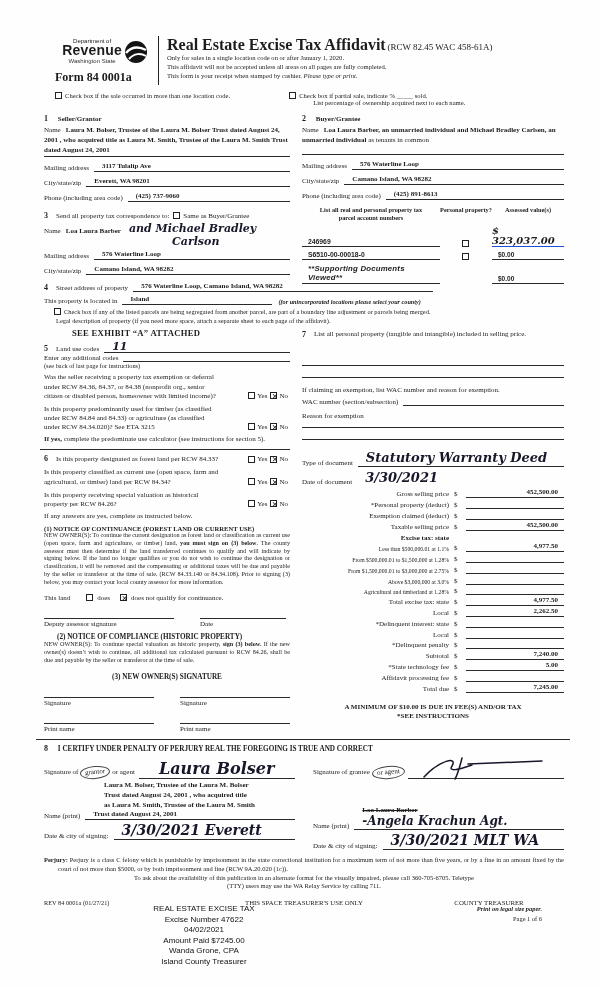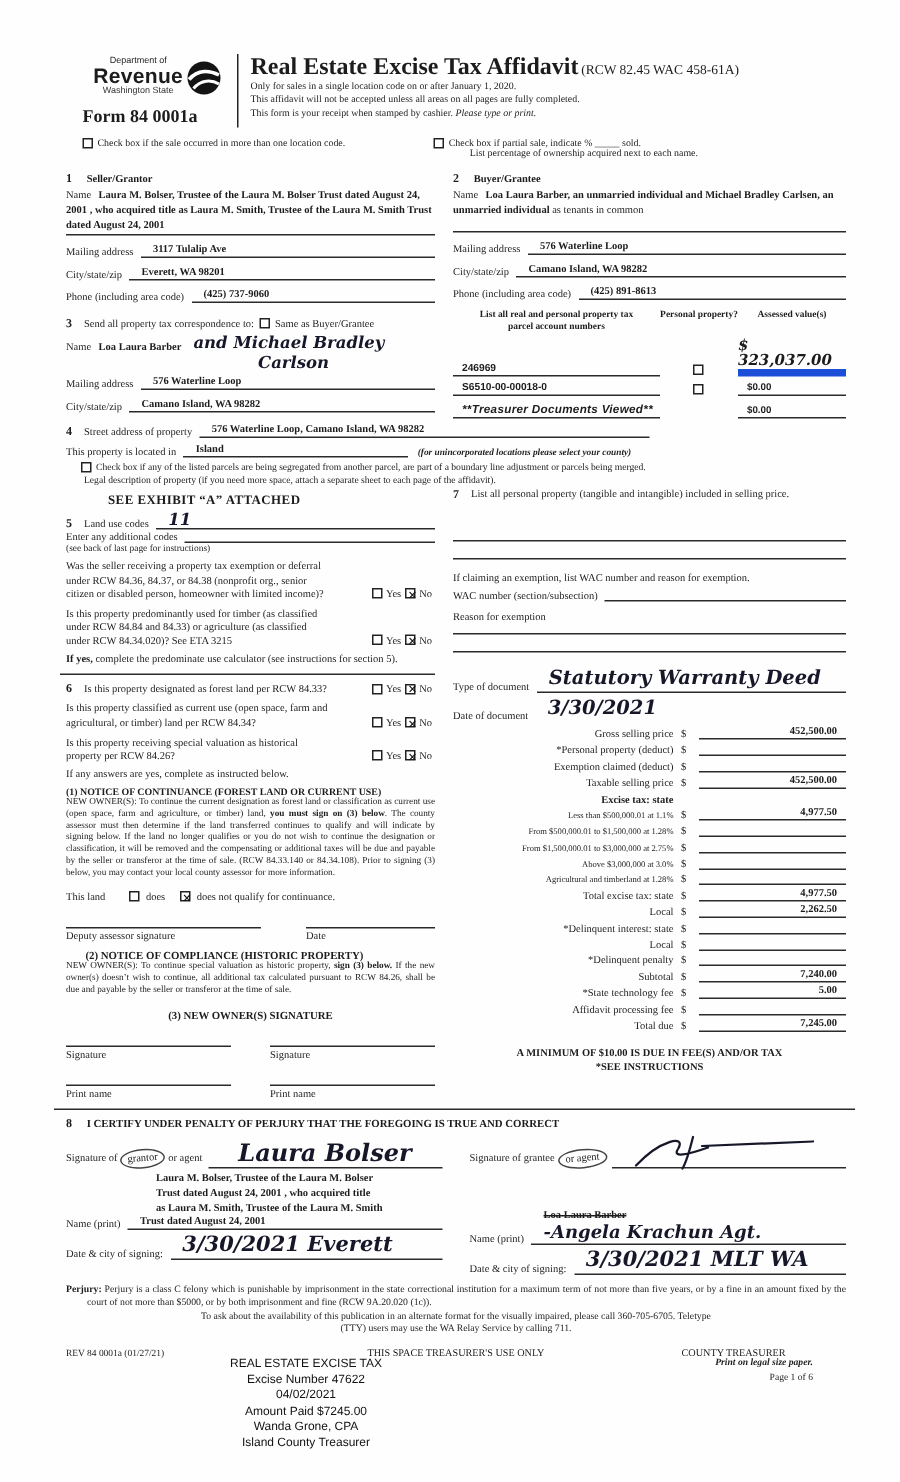--- a/index.html
+++ b/index.html
@@ -52,38 +52,38 @@
   
   .ptable { margin-top:6px; font-size:6.3px; }
   .phead { display:flex; text-align:center; line-height:1.25; }
   .ph1 { width:138px; padding:0 10px; }
   .ph2 { width:52px; }
   .ph3 { flex:1; }
   .prow { display:flex; align-items:flex-end; margin-top:4px; }
   .pparcel { width:138px; border-bottom:1px solid #2a2a2a; font-family:"Liberation Sans", sans-serif; font-weight:700; font-size:6.8px; padding:0 0 1px 6px; }
   .pcb { width:52px; text-align:center; }
   .pval { flex:1; border-bottom:1px solid #2a2a2a; font-weight:700; padding:0 0 1px 6px; font-family:"Liberation Sans", sans-serif; font-size:6.5px; }
-  .prow.handval .pval { font-family:"DejaVu Serif", serif; font-style:italic; font-size:10px; border-bottom:5px solid #1d4ed8; padding:0; line-height:1; }
+  .prow.handval .pval { font-family:"DejaVu Serif", serif; font-style:italic; font-size:10px; border-bottom:1px solid #1d4ed8; padding:0; line-height:1; }
   .prow.supporting .pparcel { font-style:italic; font-size:7.8px; letter-spacing:0.2px; }
   .prow.supporting .pcb .cb { visibility:hidden; }
   
   .wide { width:516px; }
   .seg-line { margin-top:3px; font-size:6.4px; display:flex; align-items:flex-start; }
   .exhibit { font-size:8.6px; font-weight:700; margin:4px 0 2px 28px; letter-spacing:0.3px; }
   
   .qrow { display:flex; align-items:flex-end; margin-top:4px; }
   .qtext { width:178px; flex:none; line-height:1.3; }
   .yn { flex:1; display:flex; align-items:center; justify-content:flex-end; white-space:nowrap; padding-bottom:1px; }
   .yn span { margin-right:2px; }
   
   .ntitle { font-weight:700; font-size:6.6px; margin-top:5px; }
   .npara { font-size:6.15px; line-height:1.28; text-align:justify; }
   .thisland { display:flex; align-items:center; margin-top:7px; }
   .thisland > span { margin-right:4px; }
-  .sigpair { display:flex; margin-top:16px;justify-content:space-between; }
+  .sigpair { display:flex; margin-top:16px; }
   .sigcell { width:118px; border-top:1px solid #2a2a2a; margin-right:26px; padding-top:1px; }
   .newowner { text-align:center; font-weight:700; font-size:7.2px; margin-top:8px; }
   
   .blank-line { border-bottom:1px solid #2a2a2a; height:12px; }
   .trow { display:flex; align-items:flex-end; height:10.8px; }
   .tlabel { width:152px; text-align:right; padding-right:5px; flex:none;font-family:Liberation Serif, serif; }
   .tlabel.small { font-size:5.7px; }
   .dollar { width:12px; flex:none; }
   .tval { flex:1; border-bottom:1px solid #2a2a2a; text-align:right; font-weight:700; padding:0 6px 1px 0; }
   .minimum { text-align:center; font-weight:700; font-size:7px; margin-top:10px; line-height:1.4; }
@@ -366,21 +366,21 @@
             <span class="pparcel">246969</span>
             <span class="pcb"><span class="cb"></span></span>
             <span class="pval">$ 323,037.00</span>
           </div>
             <div class="prow">
             <span class="pparcel">S6510-00-00018-0</span>
             <span class="pcb"><span class="cb"></span></span>
             <span class="pval">$0.00</span>
           </div>
             <div class="prow supporting">
-            <span class="pparcel">**Treasurer Documents Viewed**</span>
+            <span class="pparcel">**Supporting Documents Viewed**</span>
             <span class="pcb"><span class="cb"></span></span>
             <span class="pval">$0.00</span>
           </div>
           </div>
       </div>
 
       <div class="sec" style="margin-top:46px;">
         <div style="display:flex;">
           <span class="sec-num">7</span>
           <span style="line-height:1.4;">List all personal property (tangible and intangible) included in selling price.</span>
@@ -516,21 +516,21 @@
         <div>A MINIMUM OF $10.00 IS DUE IN FEE(S) AND/OR TAX</div>
         <div>*SEE INSTRUCTIONS</div>
       </div>
     </div>
   </div>
 
   <div class="hrule" style="margin-left:-8px;margin-right:-6px;"></div>
   <div class="sec8">
     <div class="sec8-head">
       <span class="sec-num">8</span>
-      <span class="b">I CERTIFY UNDER PENALTY OF PERJURY THAT THE FOREGOING IS TRUE AND CORRECT</span>
+      <span class="b">I CERTIFY UNDER PENALTY OF PERJURY REAL THE FOREGOING IS TRUE AND CORRECT</span>
     </div>
     <div class="sec8-body">
       <div class="sig-col">
         <div class="sig-row">
           <span class="sig-lbl">
             <span>Signature of</span>
             <span class="circle">grantor</span>
             <span>or agent</span>
           </span>
           <span class="sig-line">

